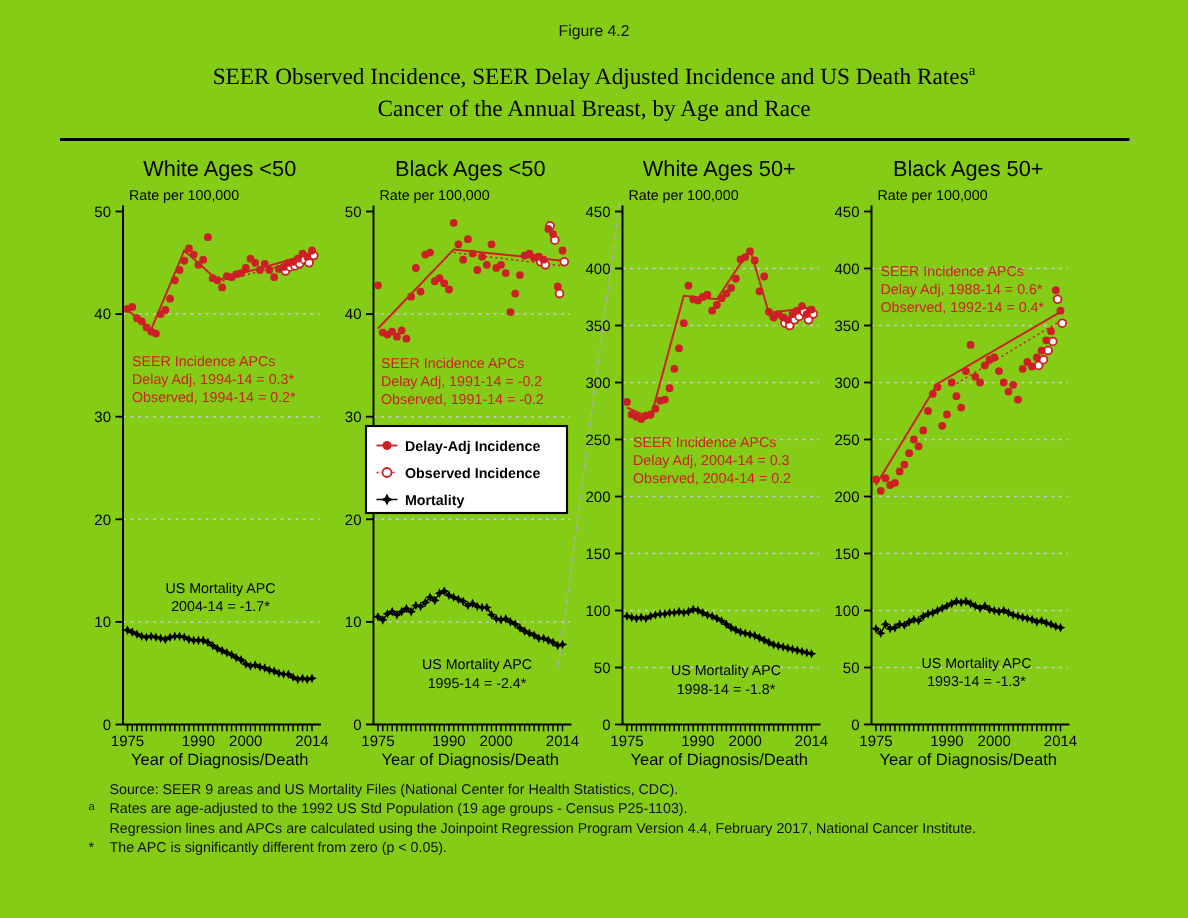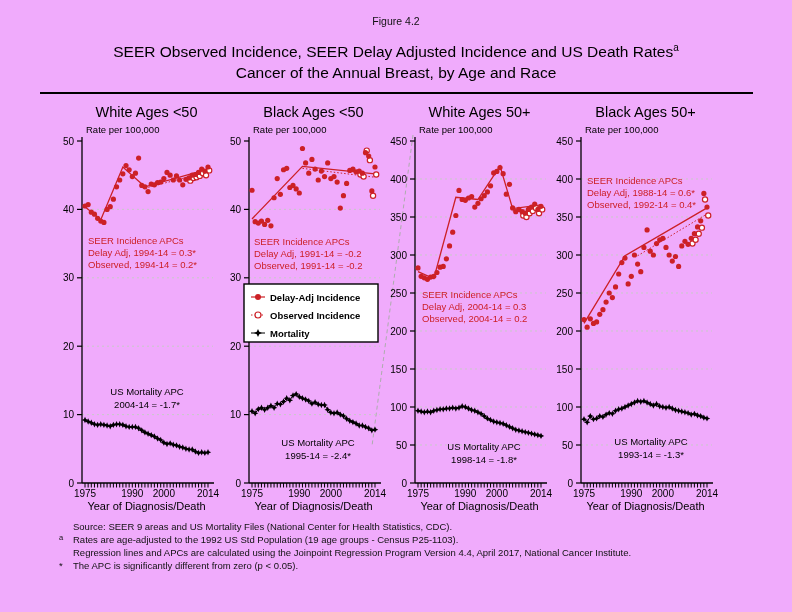--- a/index.html
+++ b/index.html
@@ -1,21 +1,21 @@
 <!DOCTYPE html>
 <html><head>
 <meta charset="utf-8">
 <style>
   html,body{margin:0;padding:0;background:#fff;}
-  .page{position:relative;width:792px;height:612px;background:#f0abfc;overflow:hidden;
+  .page{position:relative;width:792px;height:612px;background:#84cc16;overflow:hidden;
         font-family:"Liberation Sans",sans-serif;color:#111;}
   .fig-label{position:absolute;top:15px;left:0;width:792px;text-align:center;
              font-size:10.5px;color:#111;}
   .title{position:absolute;top:37px;left:0;width:792px;text-align:center;
-         font-size:15.5px;line-height:21px;color:#000;}
+         font-size:15.5px;line-height:21px;color:#000;font-family:Liberation Serif, serif;}
   .title sup{font-size:10px;}
   .title-rule{position:absolute;top:92px;left:40px;width:713px;height:2px;background:#000;}
   #chart{position:absolute;top:0;left:0;}
   .footnotes{position:absolute;top:520px;left:0;width:692px;font-size:9.5px;line-height:13px;color:#111;}
   .footnote-row{position:relative;padding-left:73px;}
   .footnote-row .fmark{position:absolute;left:59px;top:0;}
   .footnote-row .fmark.sup{font-size:7.5px;top:-2px;}
 </style>
 </head>
 <body>
@@ -696,16 +696,16 @@
       <line x1="251" y1="315" x2="265" y2="315" stroke="#CC2026" stroke-width="1" stroke-dasharray="1.5 2"></line>
       <circle cx="258" cy="315" r="3" fill="#fff" stroke="#CC2026" stroke-width="1.2"></circle>
       <text x="270" y="318.5" text-anchor="start" fill="#000" font-size="9.5" font-weight="bold" font-family="&quot;Liberation Sans&quot;, sans-serif">Observed Incidence</text>
       <line x1="251" y1="333" x2="265" y2="333" stroke="#000000" stroke-width="1"></line>
       <path d="M258 329 L259.28 331.72 L262 333 L259.28 334.28 L258 337 L256.72 334.28 L254 333 L256.72 331.72 Z" fill="#000000"></path>
       <text x="270" y="336.5" text-anchor="start" fill="#000" font-size="9.5" font-weight="bold" font-family="&quot;Liberation Sans&quot;, sans-serif">Mortality</text>
     </svg>
   <div class="footnotes">
       <div class="footnote-row"><span class="fmark"></span><span>Source: SEER 9 areas and US Mortality Files (National Center for Health Statistics, CDC).</span></div>
       <div class="footnote-row"><span class="fmark sup">a</span><span>Rates are age-adjusted to the 1992 US Std Population (19 age groups - Census P25-1103).</span></div>
-      <div class="footnote-row"><span class="fmark"></span><span>Regression lines and APCs are calculated using the Joinpoint Regression Program Version 4.4, April 2017, National Cancer Institute.</span></div>
+      <div class="footnote-row"><span class="fmark"></span><span>Regression lines and APCs are calculated using the Joinpoint Regression Program Version 4.4, February 2017, National Cancer Institute.</span></div>
       <div class="footnote-row"><span class="fmark">*</span><span>The APC is significantly different from zero (p &lt; 0.05).</span></div>
     </div>
 </div>
 
 </body></html>

